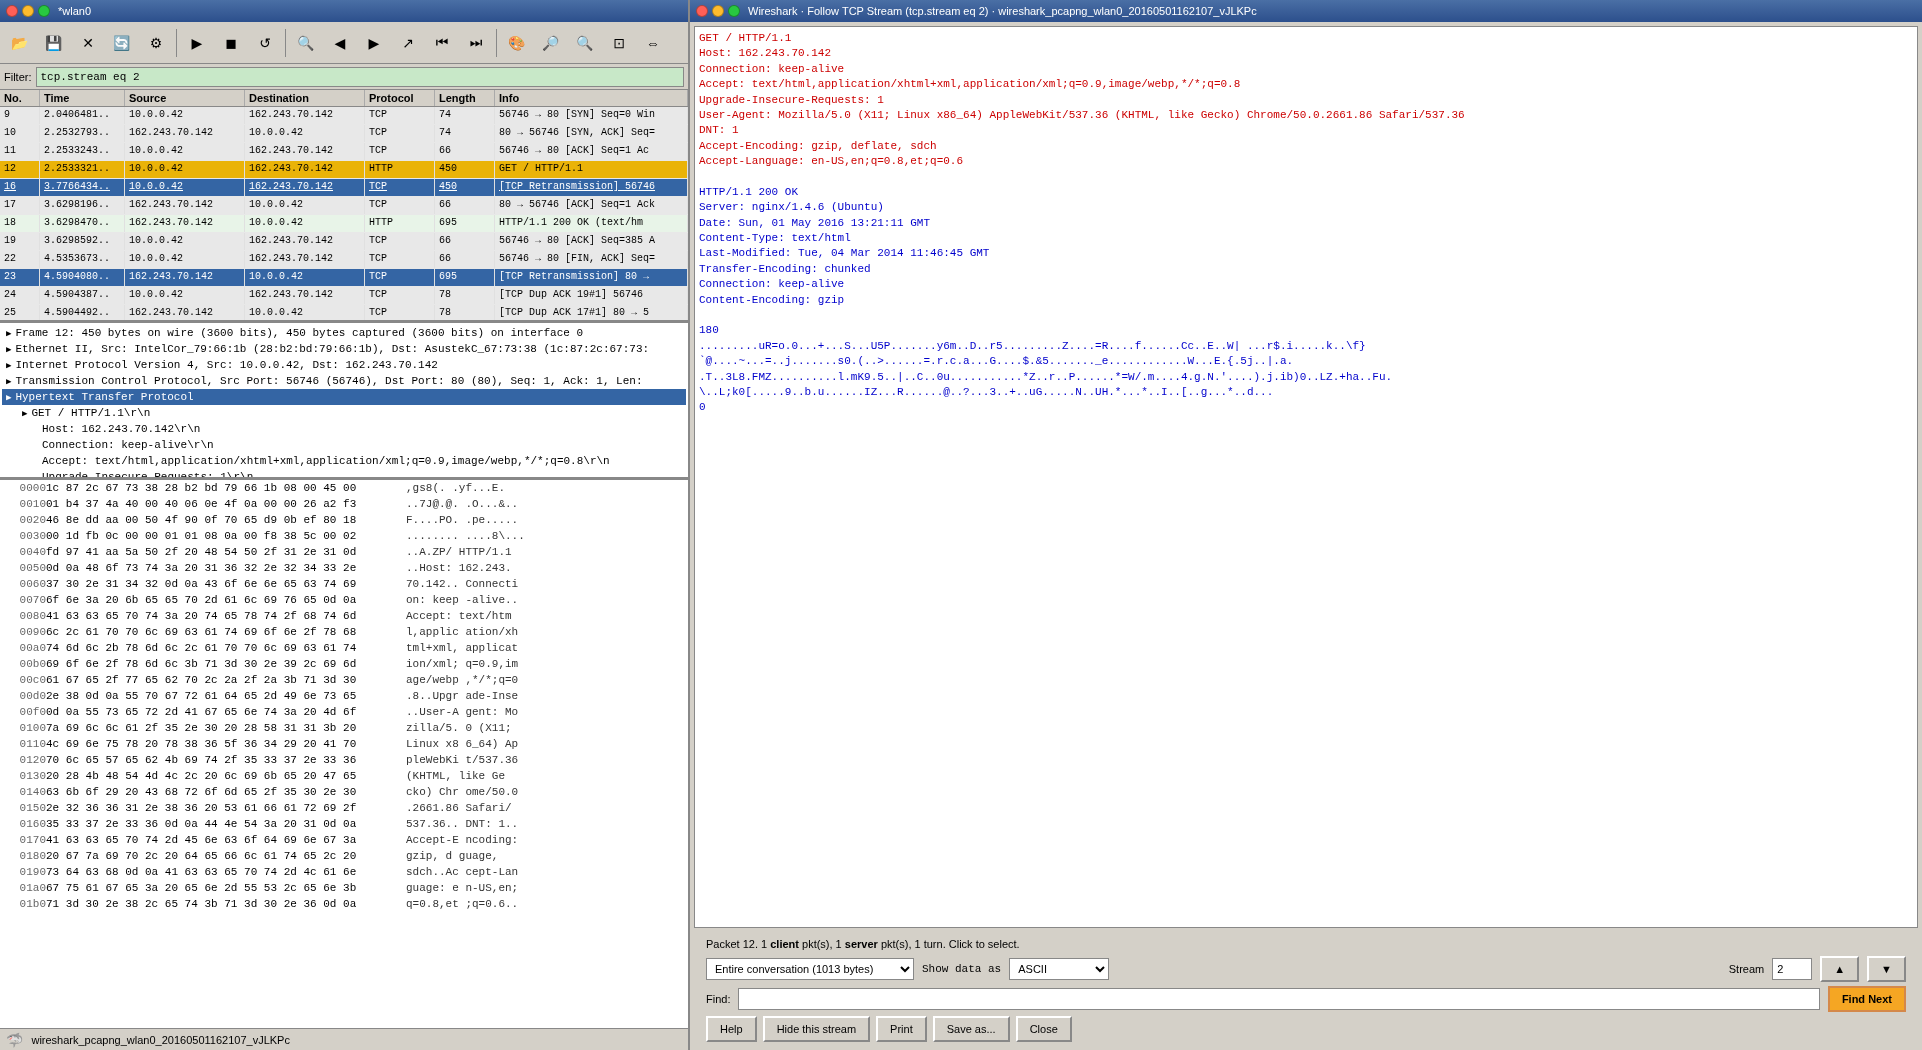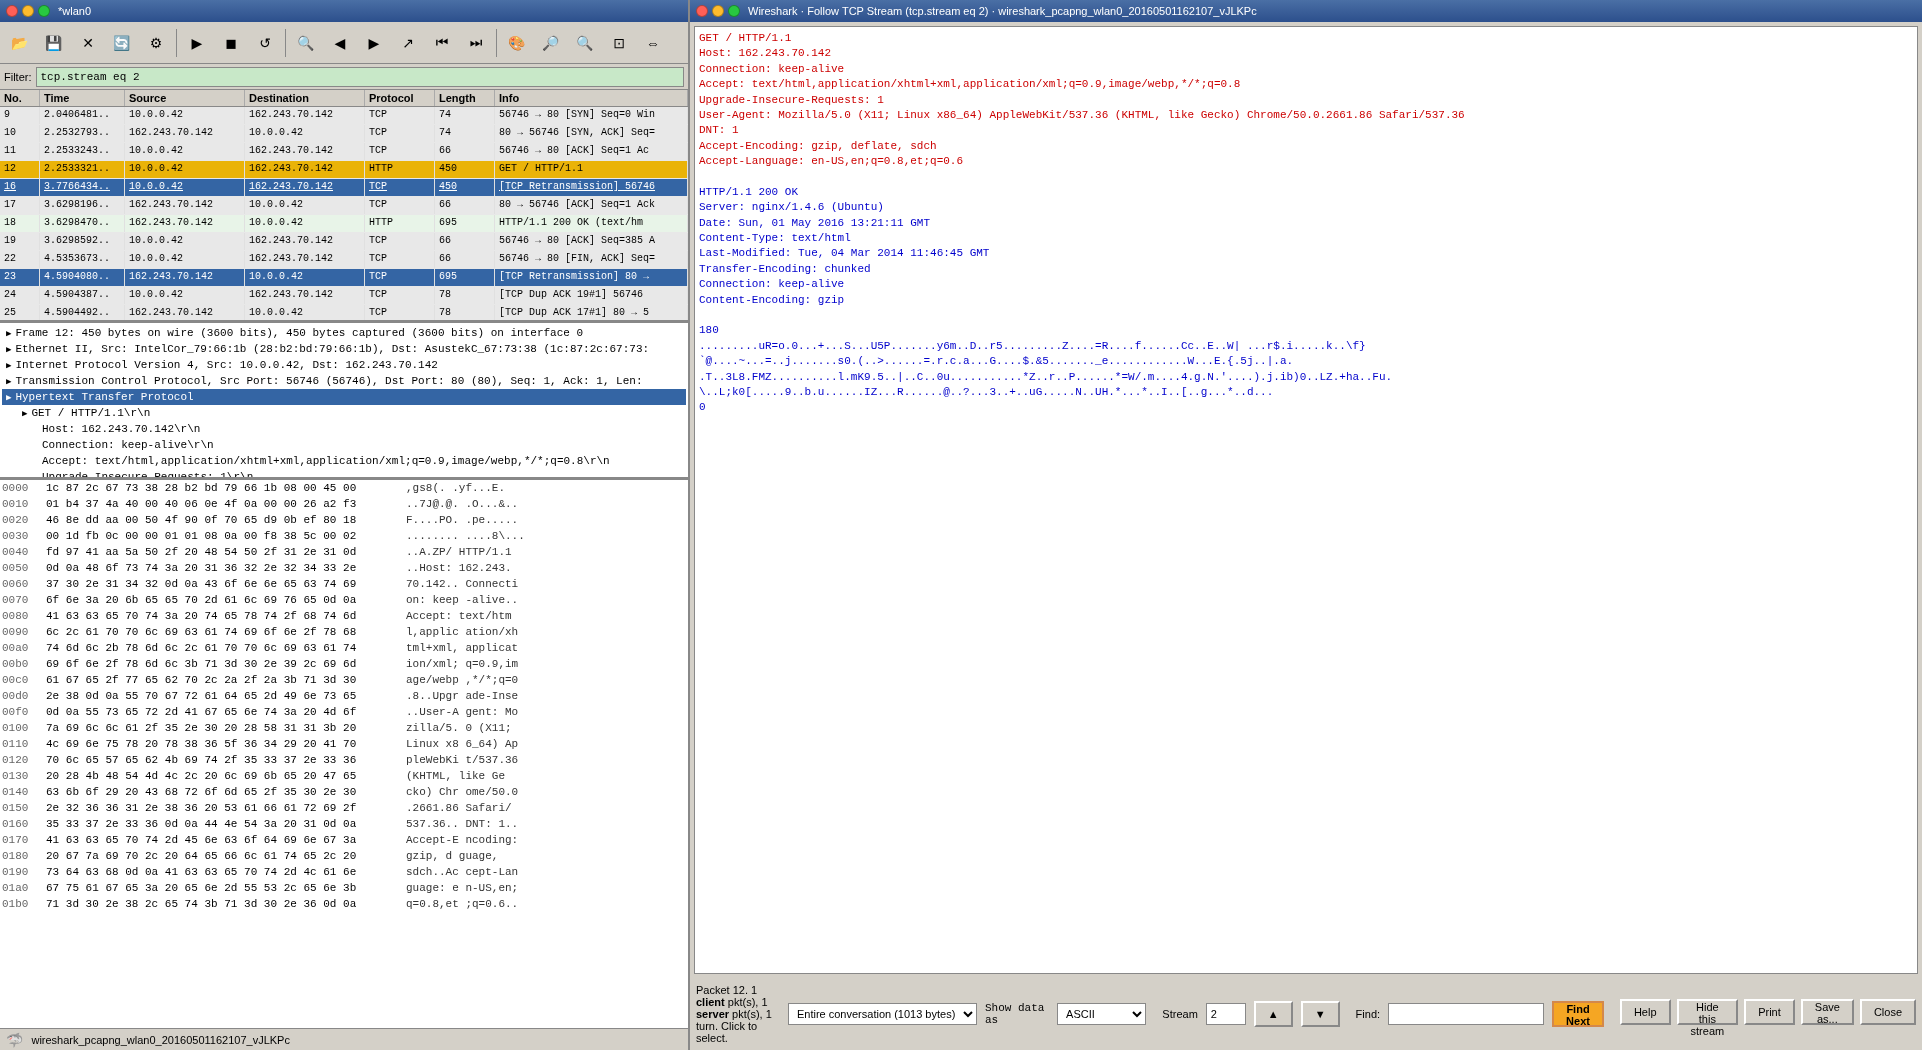--- a/index.html
+++ b/index.html
@@ -130,21 +130,21 @@
     
     .hex-dump {
       flex: 1;
       background: white;
       overflow: hidden;
       font-family: 'Courier New', monospace;
       font-size: 11px;
       padding: 2px;
     }
     .hex-row { display: flex; height: 16px; }
-    .hex-offset { color: #666; width: 44px; }
+    .hex-offset { color: #666; width: 44px; text-align: right; }
     .hex-bytes { width: 360px; }
     .hex-ascii { color: #333; }
 
     
     .status-bar {
       height: 22px;
       background: #d4d0c8;
       border-top: 1px solid #888;
       display: flex; align-items: center;
       padding: 0 6px;
@@ -180,24 +180,24 @@
       font-size: 11px;
       padding: 4px;
       color: #000;
       border: 1px solid #888;
     }
     .stream-text { line-height: 1.4; }
 
     
     .bottom-controls {
       background: #d4d0c8;
-      padding: 4px 6px;
-      display: flex;
-      flex-direction: row;
-      gap: 16px;
+      padding: 4px 16px;
+      display: flex;
+      flex-direction: column;
+      gap: 4px;
     }
     .packet-info-row {
       font-family: sans-serif; font-size: 11px;
       padding: 2px 0;
     }
     .controls-row1 {
       display: flex; align-items: center; gap: 8px;
     }
     .controls-row2 {
       display: flex; align-items: center; gap: 8px;
@@ -651,21 +651,21 @@
 
   <div class="bottom-controls">
     <div class="packet-info-row">
       <span>Packet 12. 1 </span><strong>client</strong><span> pkt(s), 1 </span><strong>server</strong><span> pkt(s), 1 turn. Click to select.</span>
     </div>
     <div class="controls-row1">
       <select class="select-box" style="width:208px;">
         <option>Entire conversation (1013 bytes)</option>
       </select>
       <span>Show data as</span>
-      <select class="select-box" style="width:108px;">
+      <select class="select-box" style="width:100px;">
         <option>ASCII</option>
       </select>
       <span style="flex:1"></span>
       <span class="stream-label">Stream</span>
       <input class="stream-num-box" type="text" value="2" style="">
       <button class="action-btn">▲</button>
       <button class="action-btn">▼</button>
     </div>
     <div class="controls-row2">
       <span class="find-label">Find:</span>

